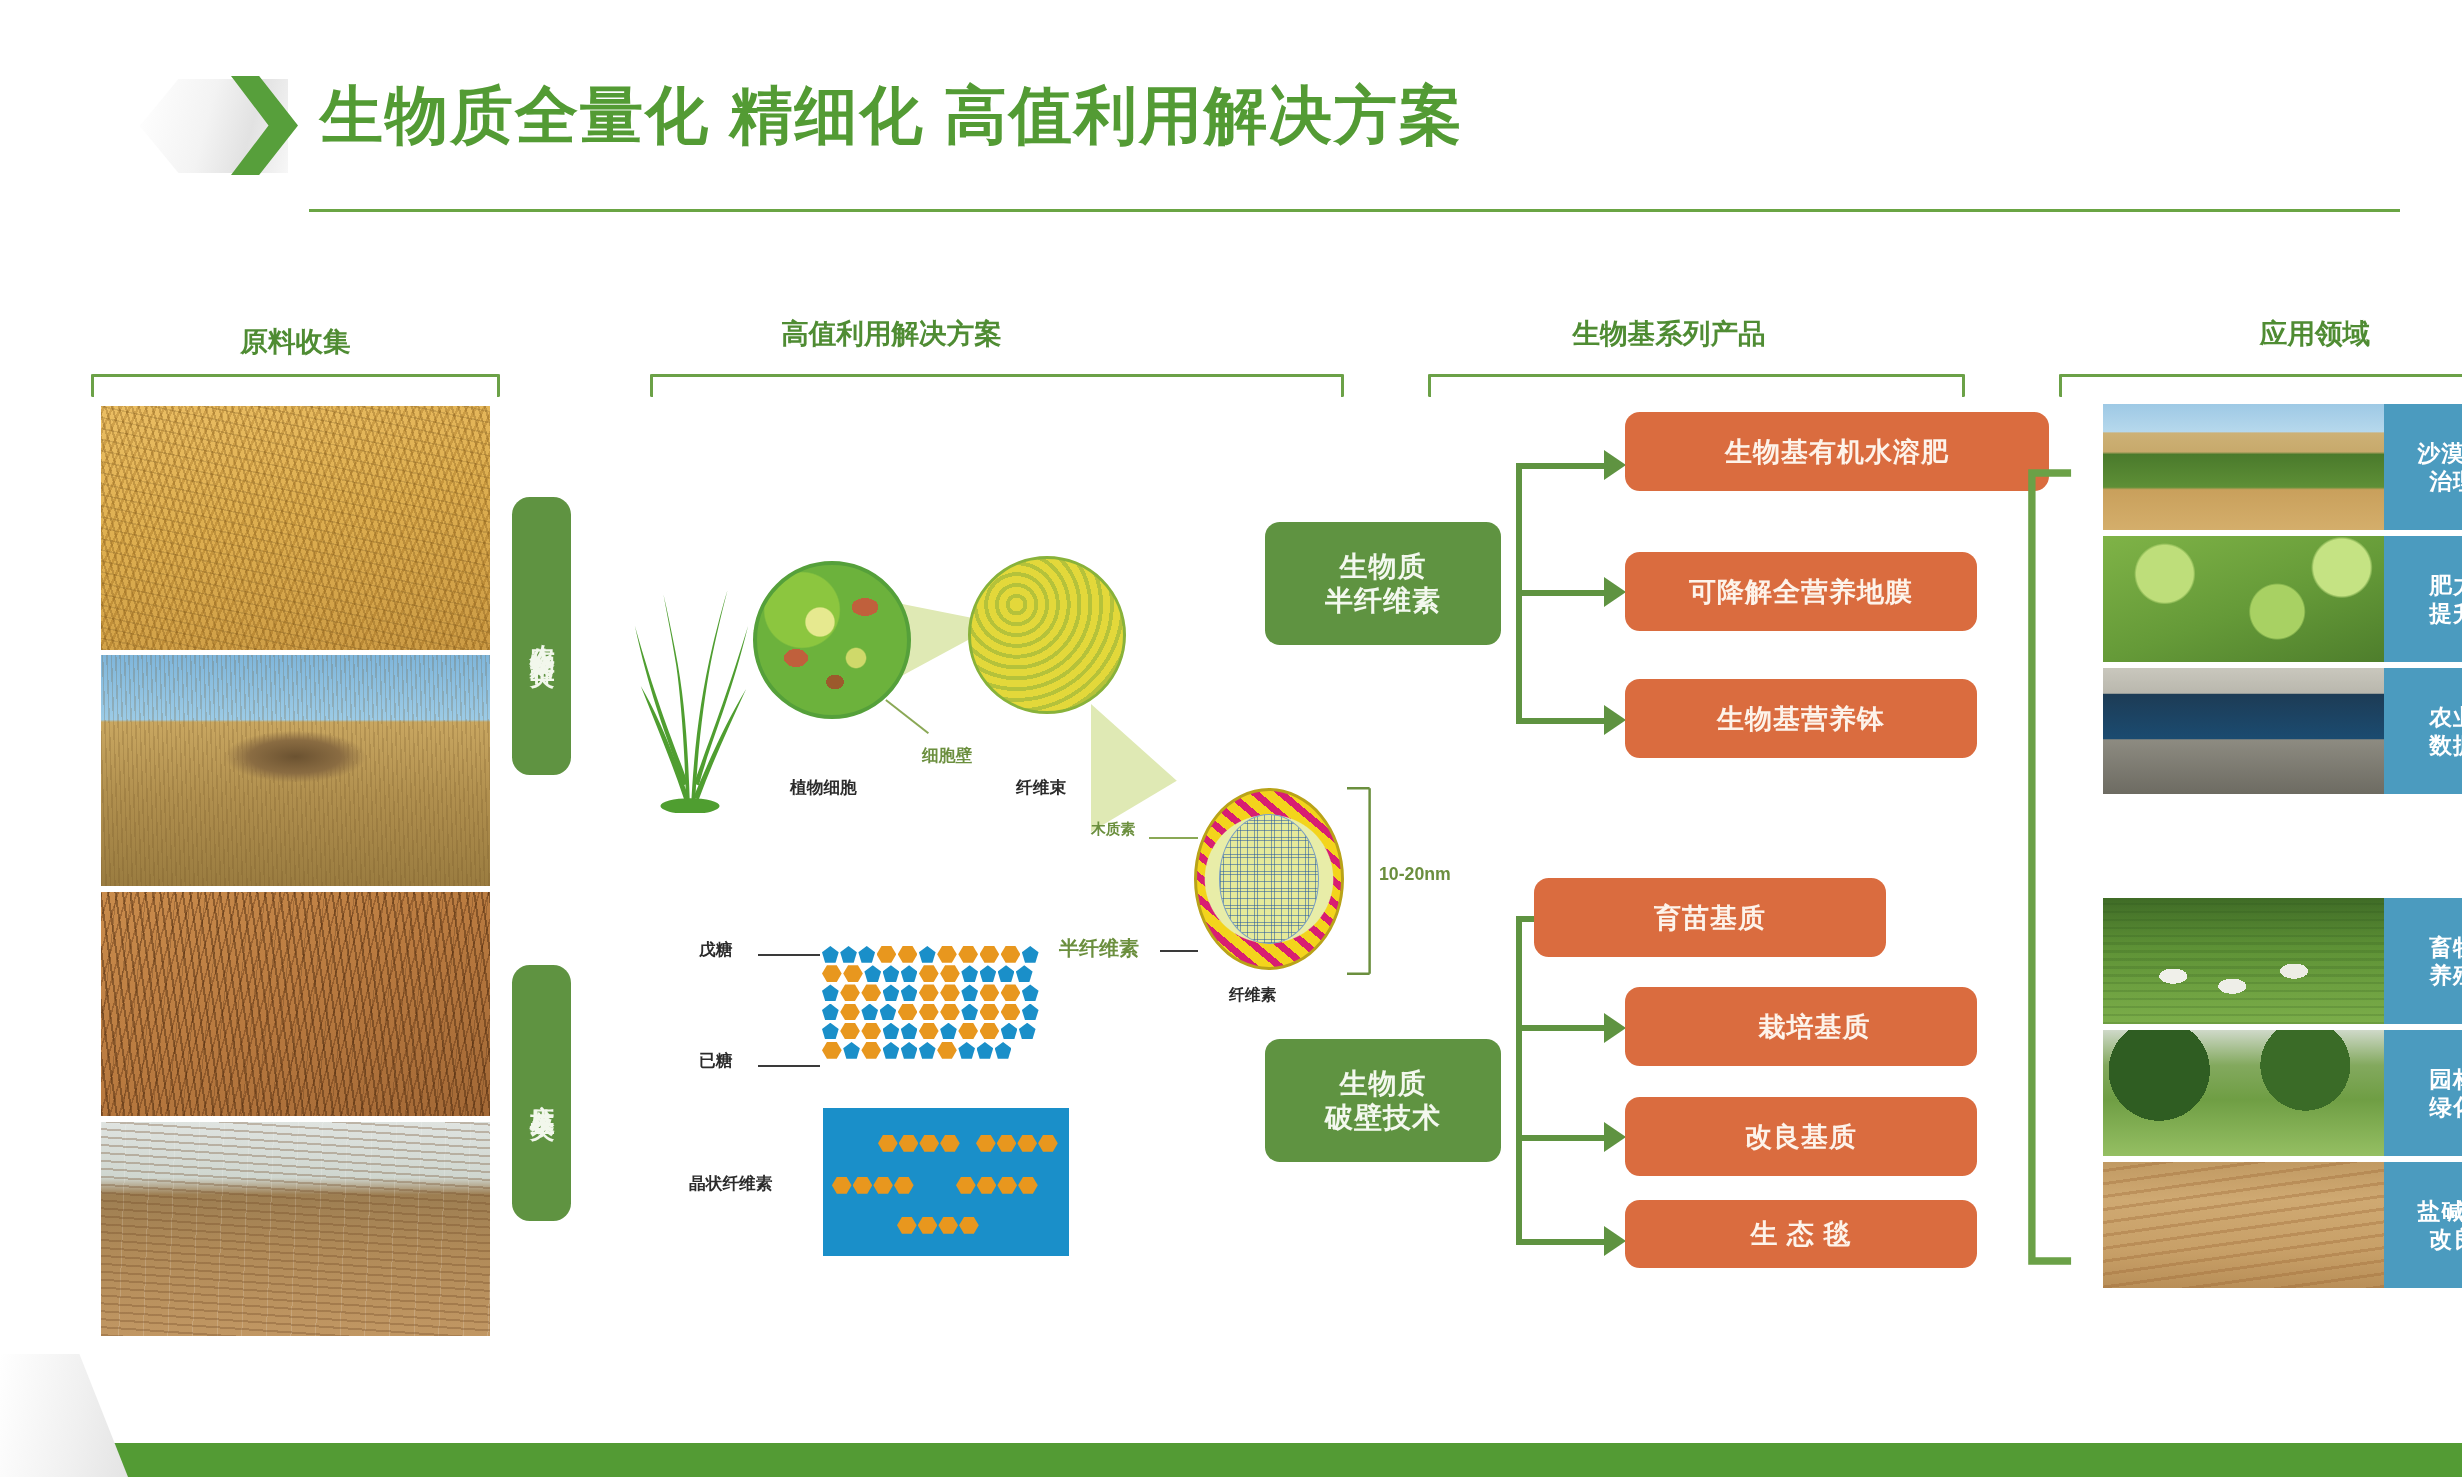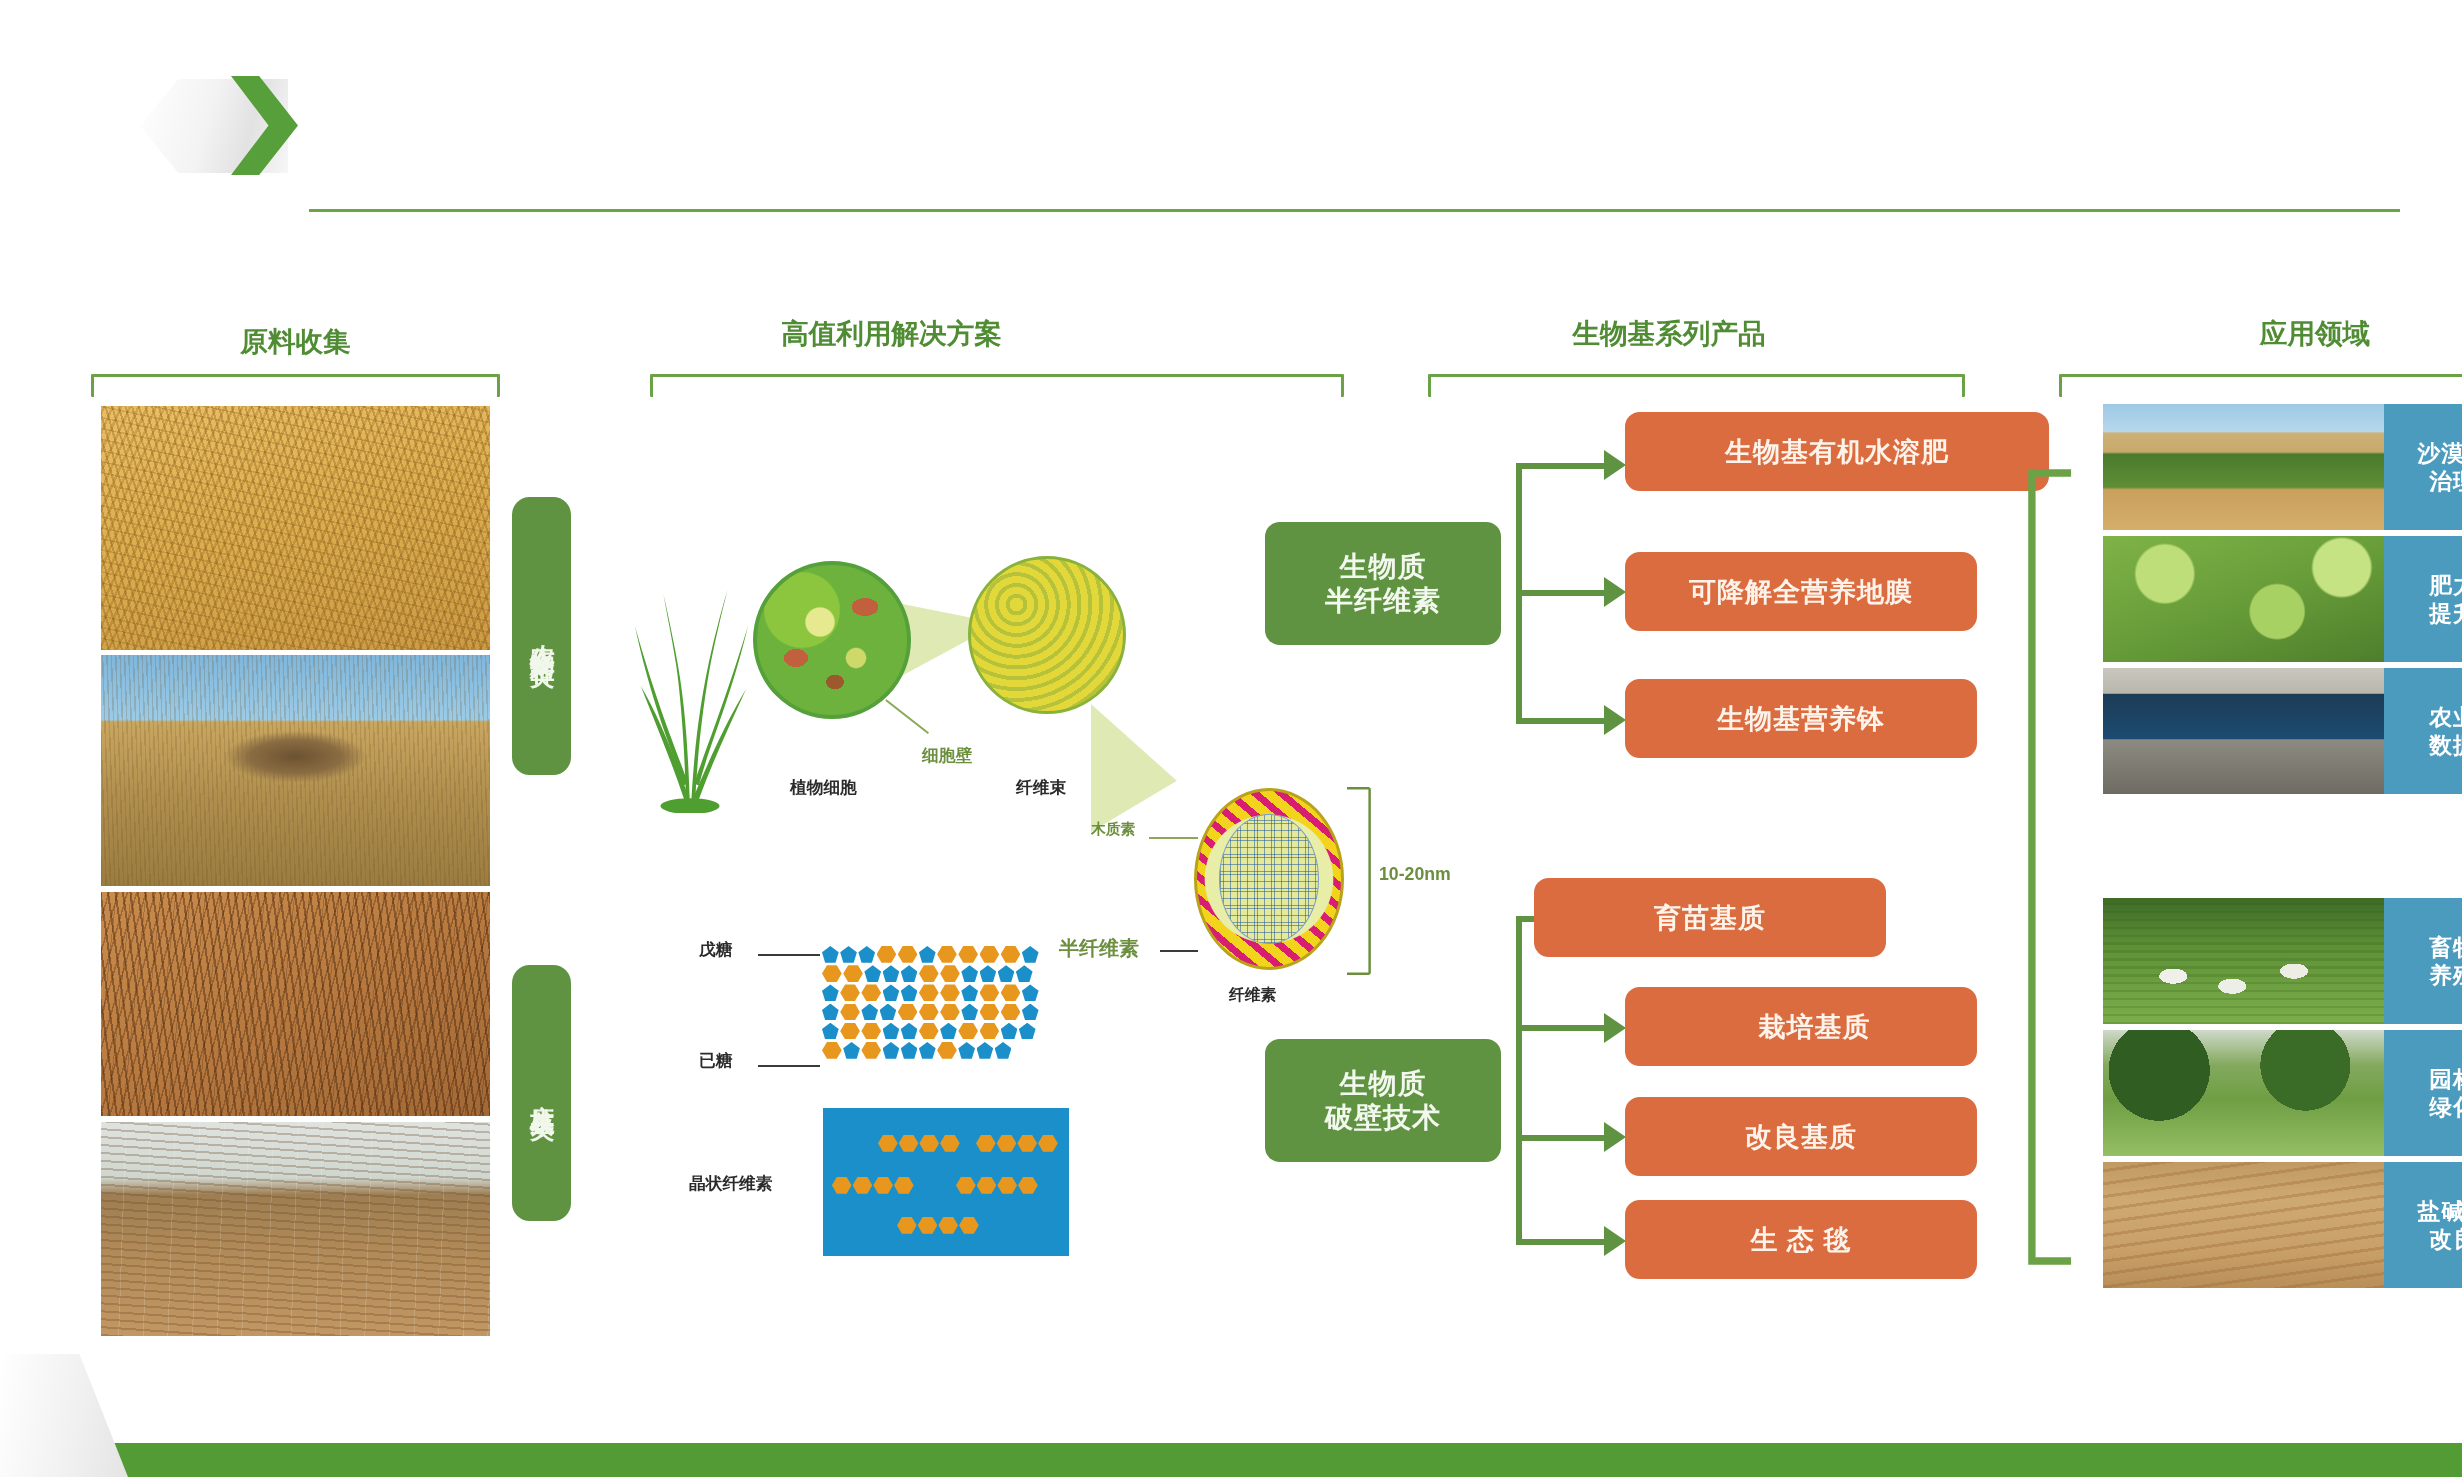--- a/index.html
+++ b/index.html
@@ -212,20 +212,21 @@
   }
 </style>
 </head>
 <body>
 
 <div class="header" data-name="page-header">
   <div class="hex-badge" data-name="hexagon-arrow-icon">
     <div class="hx"></div>
     <div class="arrow"></div>
   </div>
+  <div class="title-main" data-name="page-title">生物质全量化 精细化 高值利用解决方案</div>
   <div class="title-rule" data-name="title-divider"></div>
 </div>
 
 <div class="sec-title" data-name="section-title-raw-material" style="left:148px; top:315px; width:295px;margin-top:8px;">原料收集</div>
 <div class="sec-bracket" data-name="section-bracket-raw-material" style="left:91px; top:374px; width:409px; height:22.7px;"></div>
 
 <div class="sec-title" data-name="section-title-processing" style="left:581px; top:315px; width:621px;">高值利用解决方案</div>
 <div class="sec-bracket" data-name="section-bracket-processing" style="left:650px; top:374px; width:694px; height:22.7px;"></div>
 
 <div class="sec-title" data-name="section-title-products" style="left:1423px; top:315px; width:492px;">生物基系列产品</div>
@@ -437,21 +438,21 @@
   <div class="head" style="left:88px; top:310px;"></div>
 </div>
 
 <div class="prod-box" data-name="product-box-water-soluble-fertilizer" style="left:1625px; top:412px; width:424px; height:79px;">生物基有机水溶肥</div>
 <div class="prod-box" data-name="product-box-biodegradable-mulch-film" style="left:1625px; top:552px; width:352px; height:79px;">可降解全营养地膜</div>
 <div class="prod-box" data-name="product-box-nutrient-pot" style="left:1625px; top:679px; width:352px; height:79px;">生物基营养钵</div>
 
 <div class="prod-box" data-name="product-box-seedling-substrate" style="left:1534px; top:878px; width:352px; height:79px;">育苗基质</div>
 <div class="prod-box" data-name="product-box-cultivation-substrate" style="left:1625px; top:987px; width:352px; height:79px;padding-left:27px;">栽培基质</div>
 <div class="prod-box" data-name="product-box-improvement-substrate" style="left:1625px; top:1097px; width:352px; height:79px;">改良基质</div>
-<div class="prod-box" data-name="product-box-ecological-blanket" style="left:1625px; top:1200px; width:352px; height:79px;">生 态 毯</div>
+<div class="prod-box" data-name="product-box-ecological-blanket" style="left:1625px; top:1200px; width:352px; height:68px;">生 态 毯</div>
 
 <svg data-name="applications-bracket" style="position:absolute; left:2026px; top:468px;" width="49" height="798" viewBox="0 0 100 1620">
   <path d="M92 6 H12 V1614 H92" stroke="#6ba147" stroke-width="15" fill="none"></path>
 </svg>
 
 <div class="app-row" data-name="application-row-desert" style="left:2103px; top:404px;">
   <div class="app-photo ap-desert" data-name="desert-restoration-photo"></div>
   <div class="app-label" data-name="application-label-desert">
     <span data-name="app-desert-line1">沙漠化</span>
     <span data-name="app-desert-line2">治理</span>

